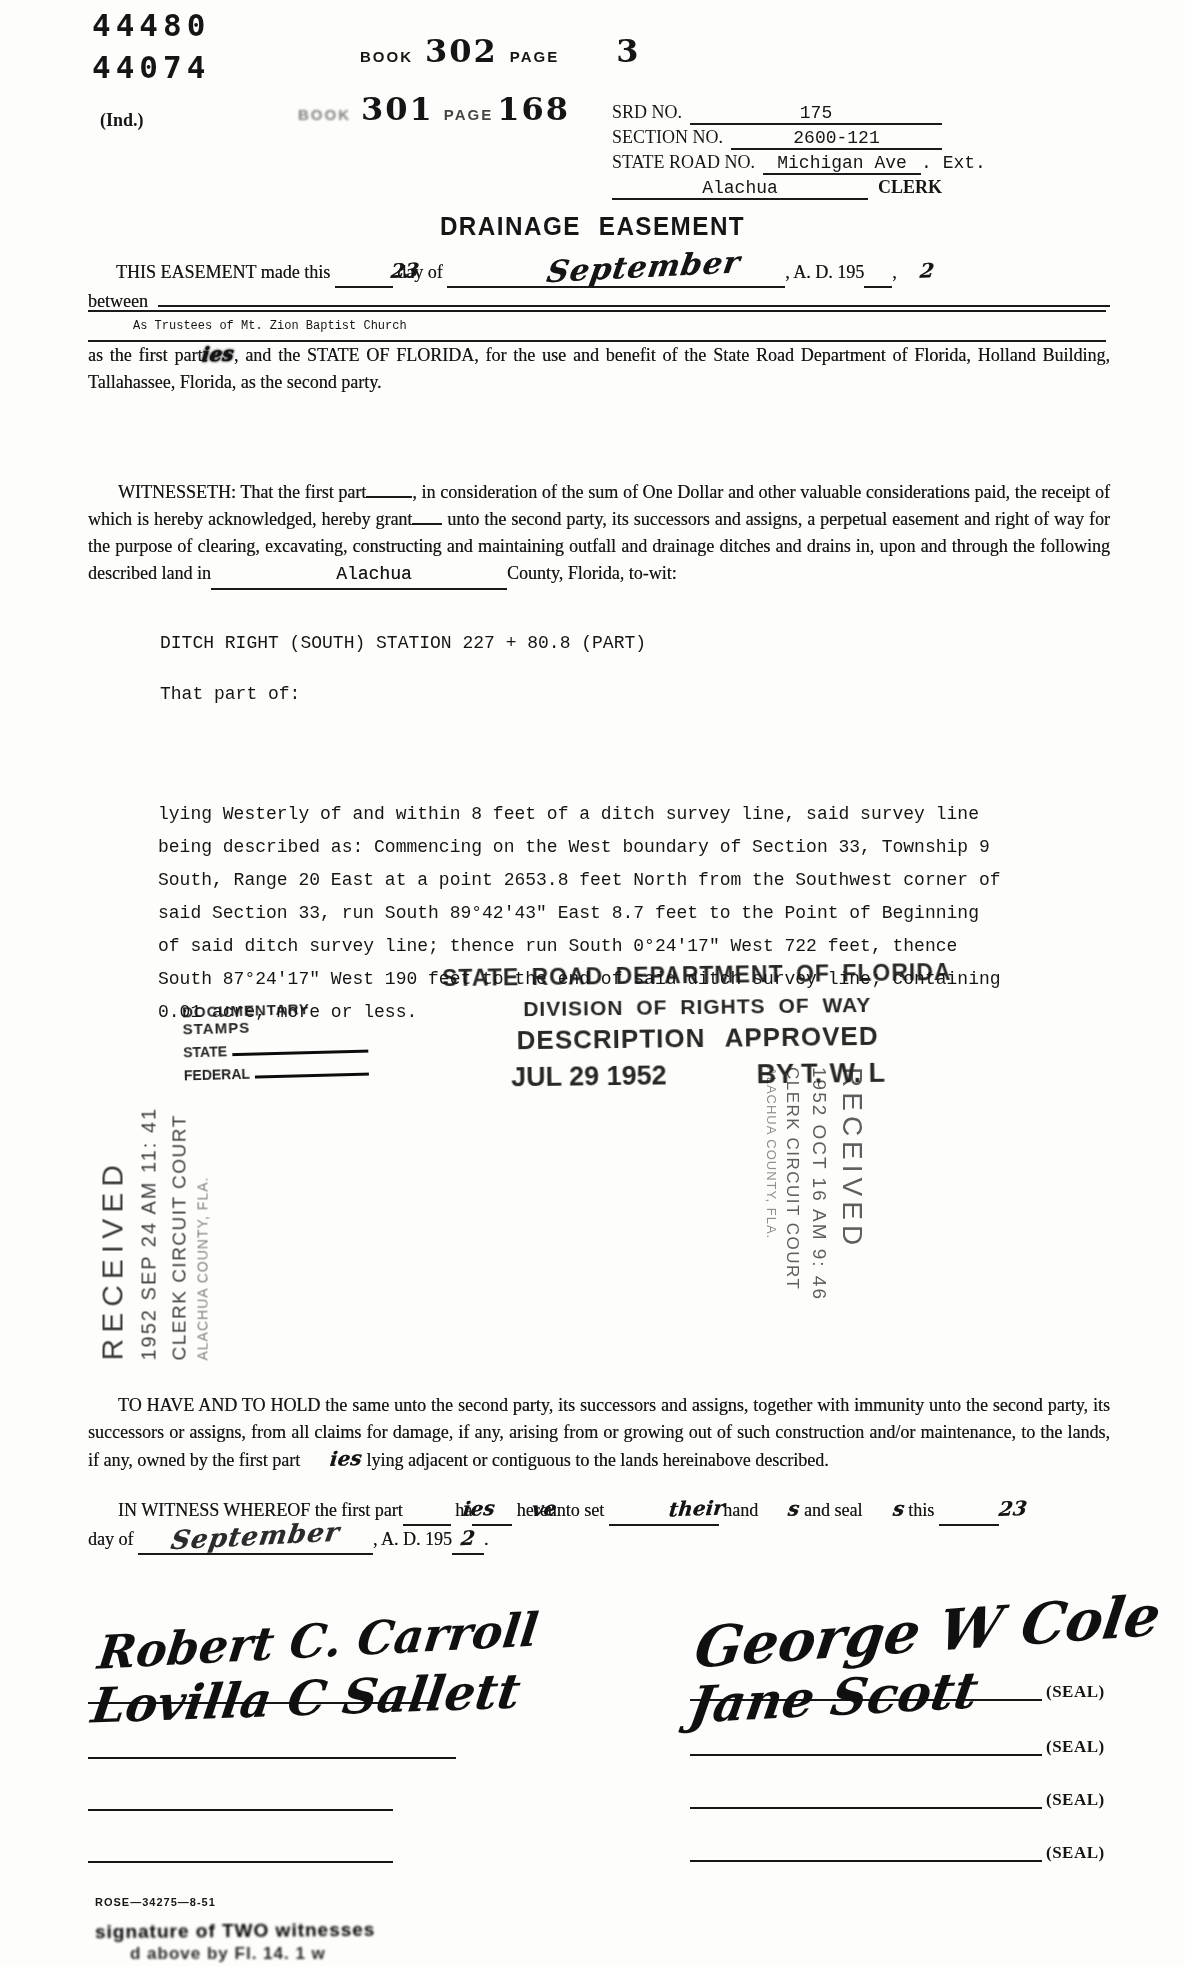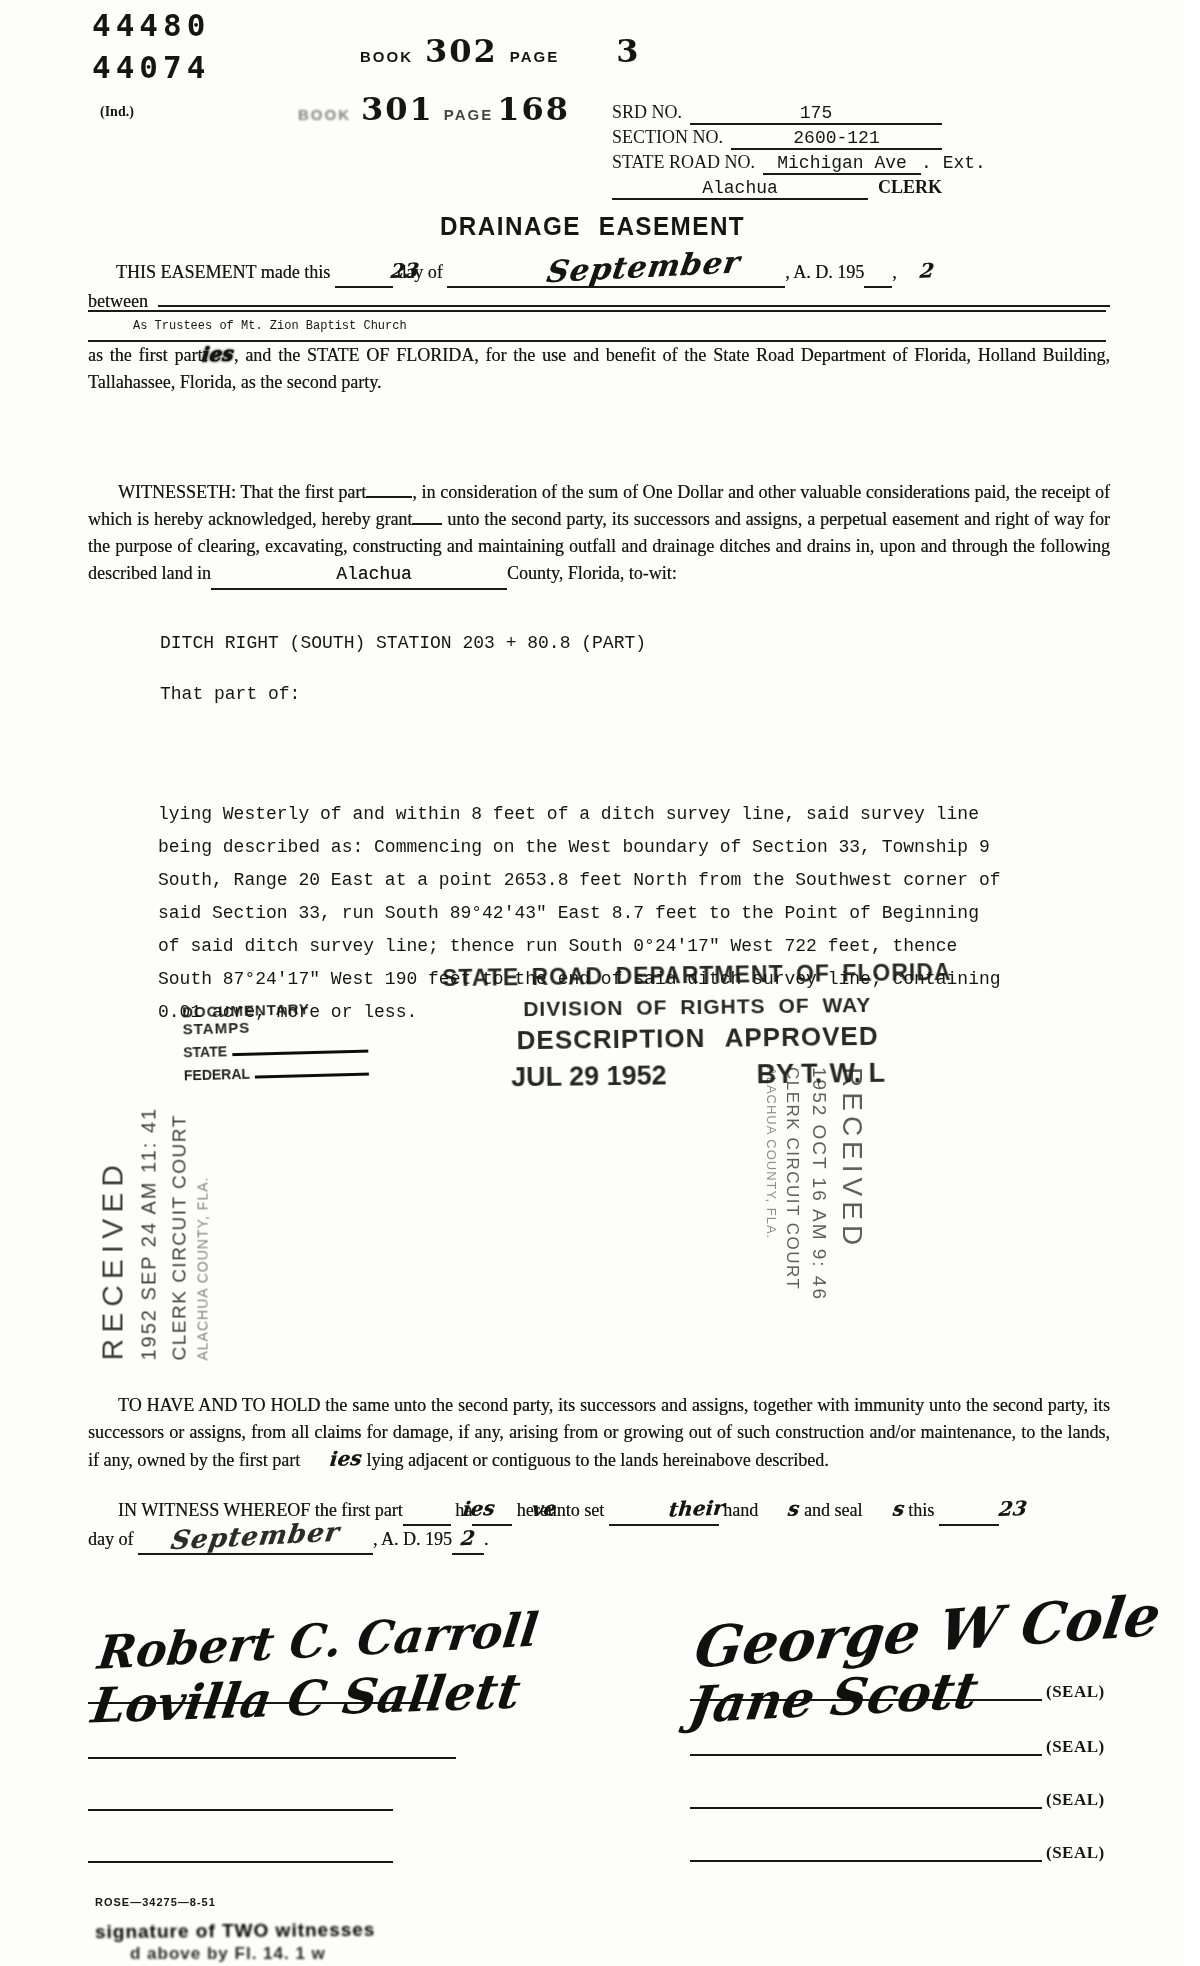--- a/index.html
+++ b/index.html
@@ -50,21 +50,21 @@
     <div>44074</div>
   </div>
 
   <div class="abs" style="left:360px;top:32px;display:flex;align-items:baseline;gap:12px;">
     <span class="bk-small">BOOK</span>
     <span class="bk-big">302</span>
     <span class="bk-small">PAGE</span>
     <span class="bk-big" style="margin-left:45px;">3</span>
   </div>
 
-  <div class="abs" style="left:100px;top:104px;font-size:14px;font-weight:700;">(Ind.)</div>
+  <div class="abs" style="left:100px;top:110px;font-size:18px;font-weight:700;">(Ind.)</div>
 
   <div class="abs" style="left:298px;top:90px;display:flex;align-items:baseline;gap:10px;">
     <span class="bk-small" style="opacity:.55;filter:blur(.8px);">BOOK</span>
     <span class="bk-big">301</span>
     <span class="bk-small" style="opacity:.8;">PAGE</span>
     <span class="bk-big" style="margin-left:-6px;">168</span>
   </div>
 
   <div class="abs" style="left:612px;top:102px;">
     <div class="ri-row">
@@ -100,21 +100,21 @@
   <div class="abs church-row" style="left:88px;top:310px;width:1018px;">
     <span class="mono" style="font-size:12px;padding-left:45px;">As Trustees of Mt. Zion Baptist Church</span>
   </div>
 
   <div class="abs body-text just" style="left:88px;top:341px;width:1022px;"><span>as the first part</span><span class="hw hw-blot">ies</span><span>, and the STATE OF FLORIDA, for the use and benefit of the State Road Department of Florida, Holland Building, Tallahassee, Florida, as the second party.</span>
   </div>
 
   <div class="abs body-text just indent" style="left:88px;top:479px;width:1022px;"><span>WITNESSETH:  That the first part</span><span class="blank" style="width:46px;"></span><span>, in consideration of the sum of One Dollar and other valuable considerations paid, the receipt of which is hereby acknowledged, hereby grant</span><span class="blank" style="width:30px;"></span><span> unto the second party, its successors and assigns, a perpetual easement and right of way for the purpose of clearing, excavating, constructing and maintaining outfall and drainage ditches and drains in, upon and through the following described land in</span><span class="blank filled mono" style="width:296px;"><span>Alachua</span></span><span>County, Florida, to-wit:</span>
   </div>
 
-  <div class="abs mono" style="left:160px;top:633px;font-size:18px;">DITCH RIGHT (SOUTH) STATION 203 + 80.8 (PART)</div>
+  <div class="abs mono" style="left:160px;top:633px;font-size:18px;">DITCH RIGHT (SOUTH) STATION 227 + 80.8 (PART)</div>
   <div class="abs mono" style="left:160px;top:684px;font-size:18px;">That part of:</div>
   <div class="abs mono pre" style="left:158px;top:798px;font-size:18px;line-height:33px;">lying Westerly of and within 8 feet of a ditch survey line, said survey line
 being described as:  Commencing on the West boundary of Section 33, Township 9
 South, Range 20 East at a point 2653.8 feet North from the Southwest corner of
 said Section 33, run South 89°42'43" East 8.7 feet to the Point of Beginning
 of said ditch survey line; thence run South 0°24'17" West 722 feet, thence
 South 87°24'17" West 190 feet to the end of said ditch survey line; containing
 0.01 acre, more or less.</div>
 
   <div class="abs approval stamp-sans" style="left:425px;top:962px;width:545px;">

